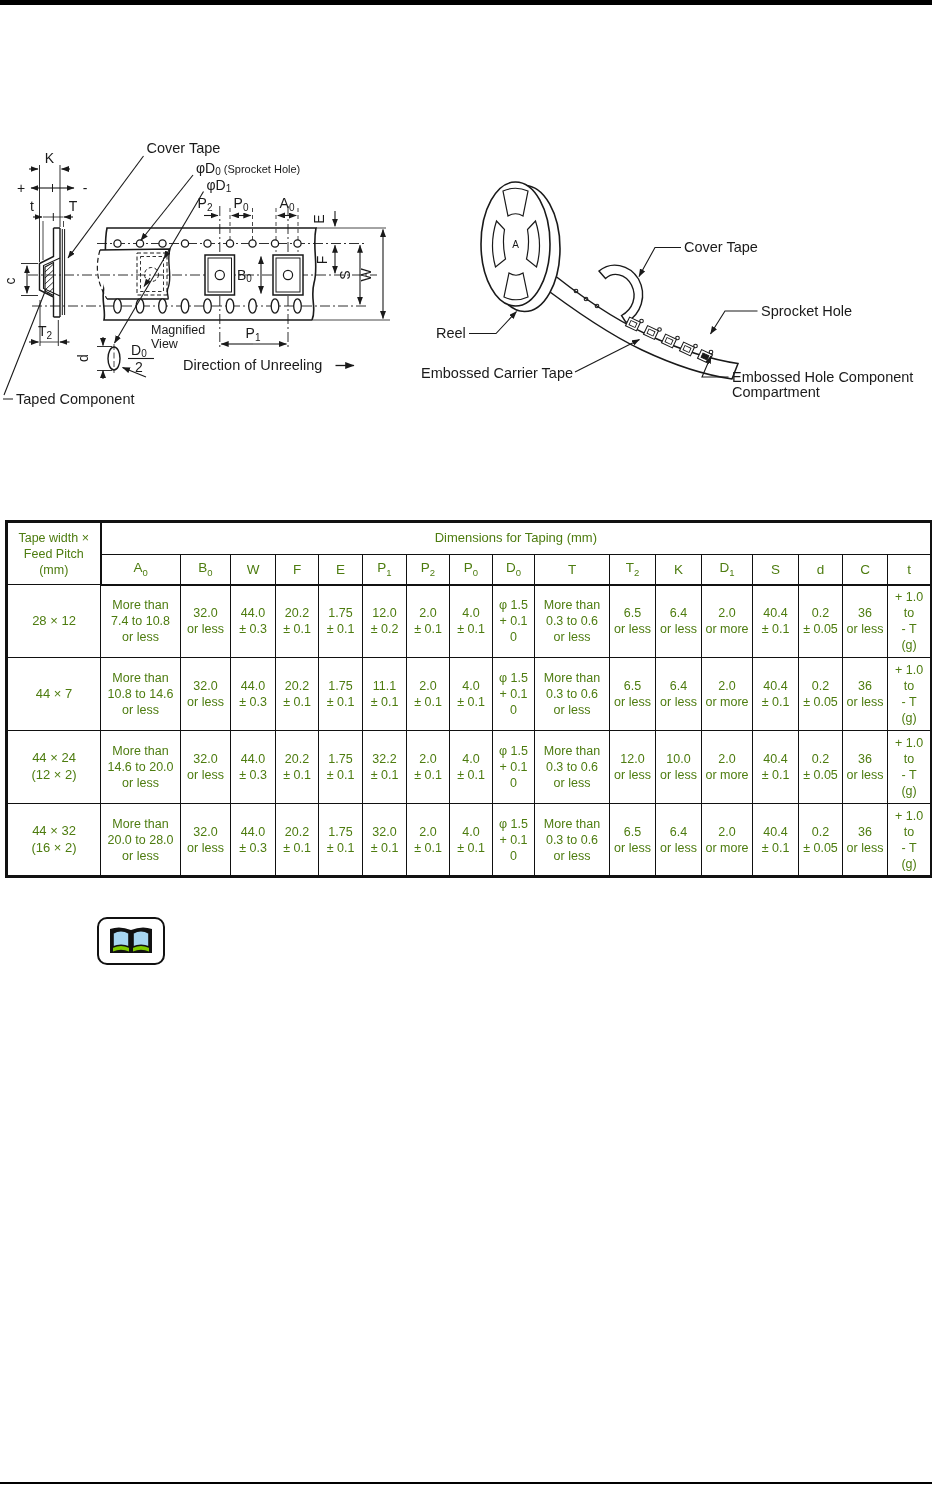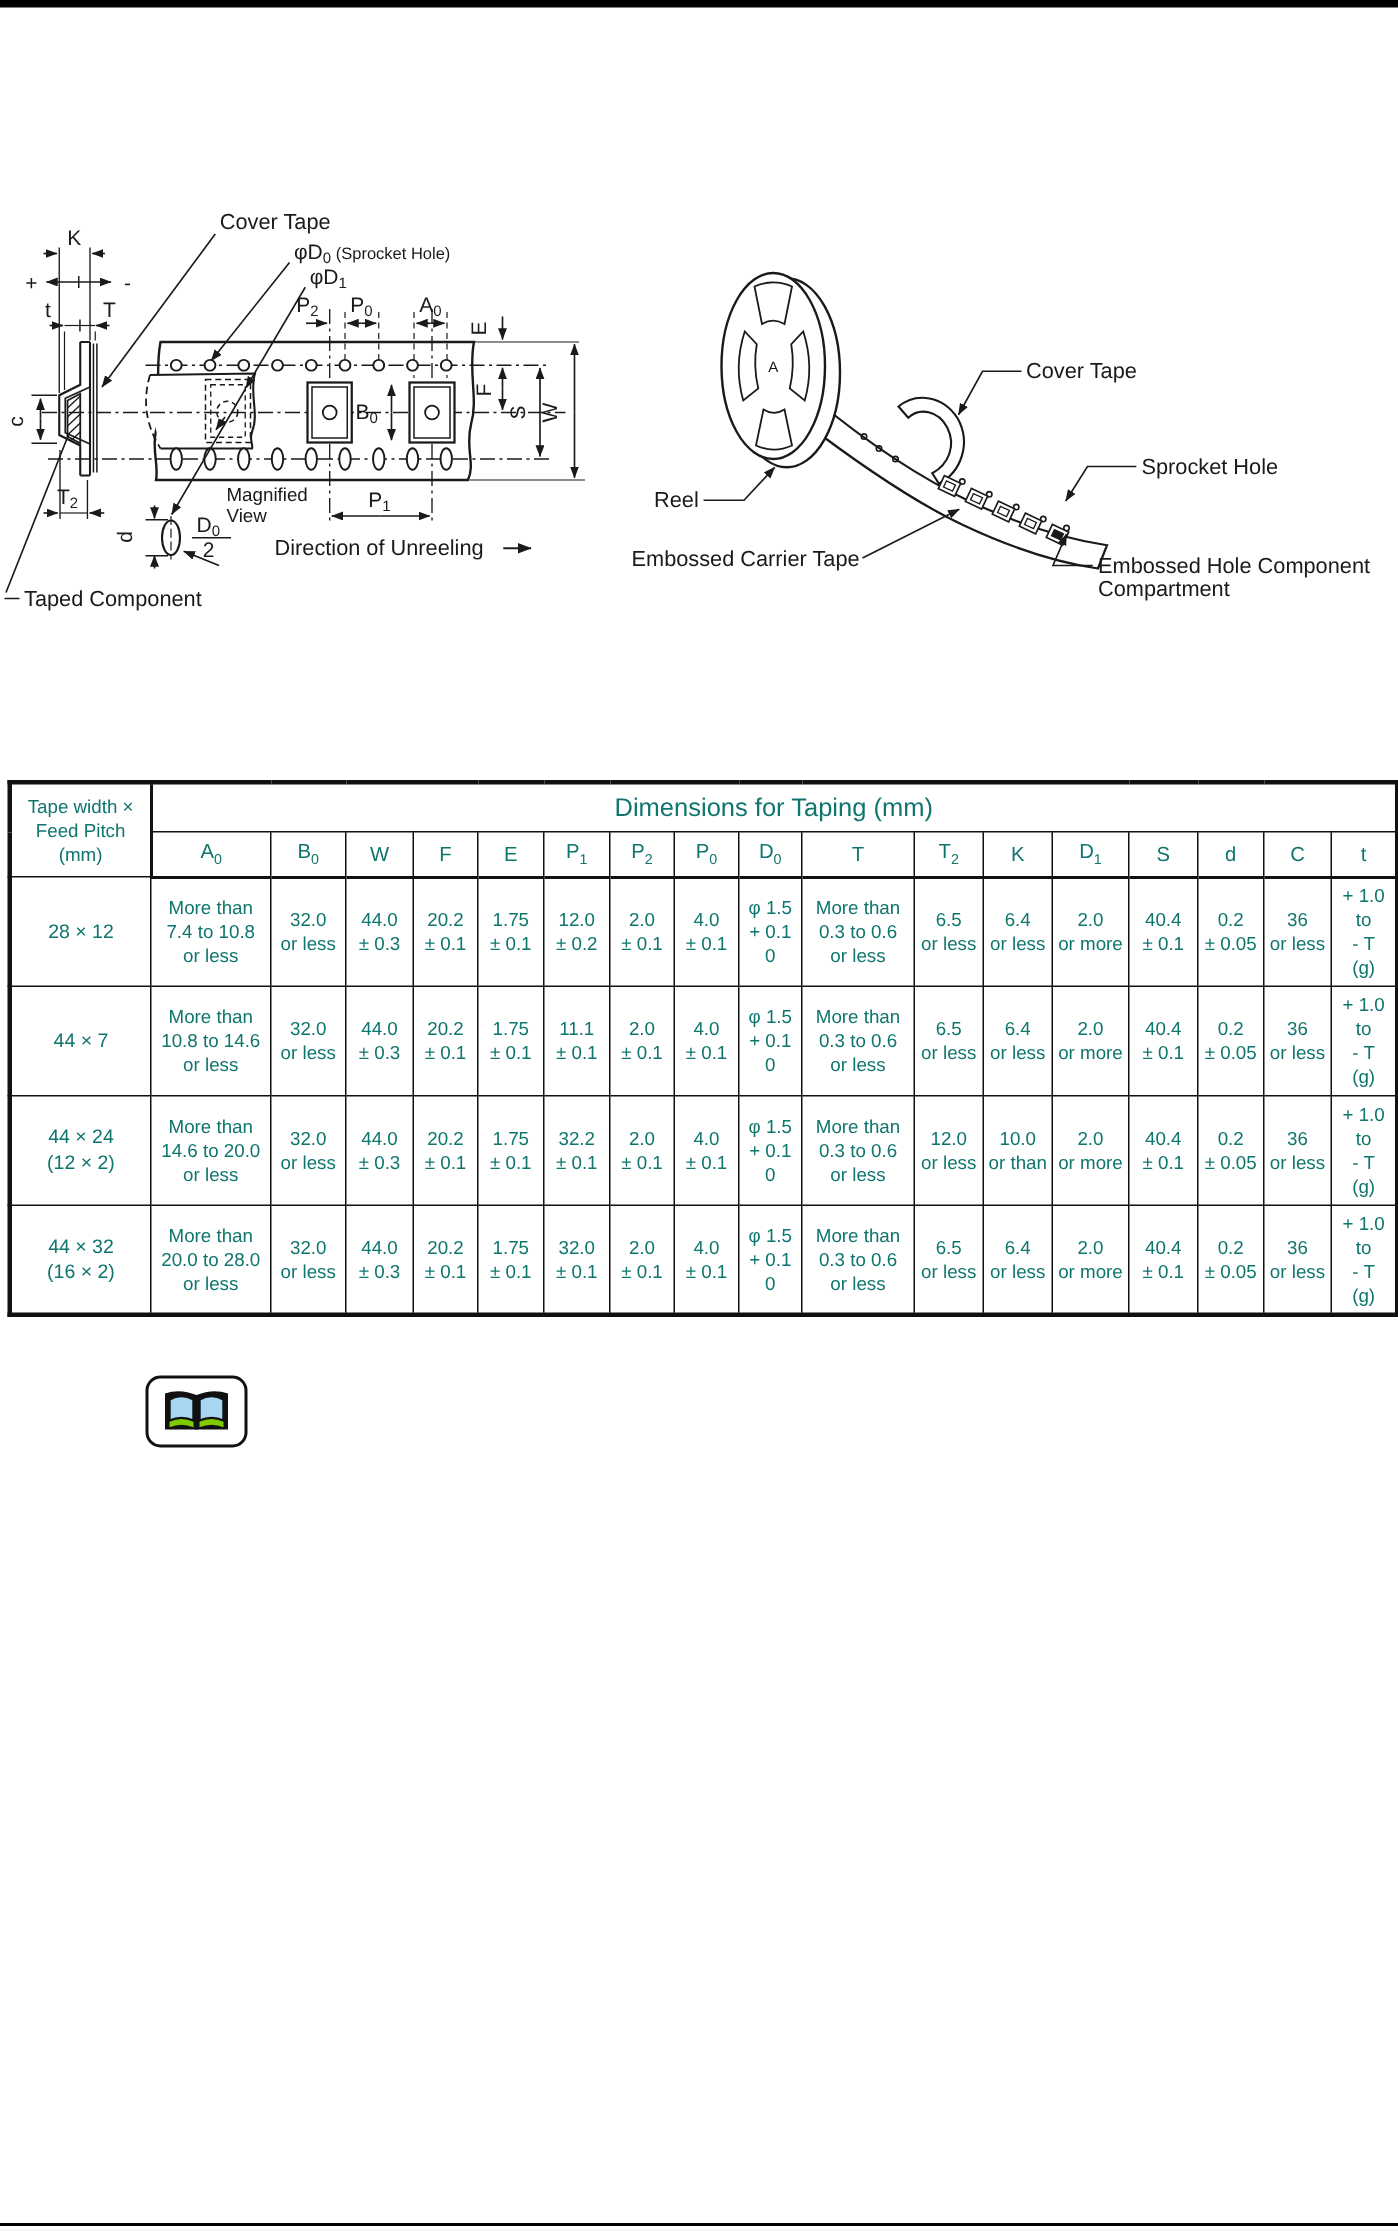--- a/index.html
+++ b/index.html
@@ -15,35 +15,35 @@
   svg text { fill:#1a1a1a; }
   .lbl  { font-size:14.5px; }
   .lbl-s{ font-size:12.5px; }
   .dim  { font-size:14px; }
   .sub  { font-size:10px; }
   .note { font-size:11px; }
 
   table.taping {
     position:absolute; left:5px; top:520px; width:923px;
     border-collapse:collapse; table-layout:fixed;
-    font-size:12.5px; color:#0f766e;
+    font-size:12.5px; color:#4d7c0f;
     border:3px solid #111;
   }
   table.taping th, table.taping td {
     border:1.5px solid #111; font-weight:normal;
     text-align:center; vertical-align:middle;
     white-space:pre-line; line-height:1.28; padding:1px 2px;
     overflow:hidden;
   }
   table.taping thead tr.toprow    { height:33px; }
   table.taping thead tr.cols      { height:30px; font-size:13.5px; }
   table.taping thead tr.cols th   { border-bottom:2.5px solid #111; }
   table.taping tbody tr           { height:73px; }
   table.taping th.corner          { border-right:2.5px solid #111; font-size:12.5px; }
-  table.taping th.spanhdr         { font-size:17px; }
+  table.taping th.spanhdr         { font-size:13px; }
   table.taping th.rowlabel        { font-size:13px; }
   table.taping sub { font-size:9.5px; }
 
   .bookbtn {
     position:absolute; left:97px; top:917px; width:68px; height:48px;
     background:#fff; border:2.5px solid #111; border-radius:10px;
     display:flex; align-items:center; justify-content:center;
     padding:0; cursor:pointer; box-sizing:border-box;
   }
 </style>
@@ -443,21 +443,21 @@
 ± 0.1</td>
           <td>φ 1.5
 + 0.1
 0</td>
           <td>More than
 0.3 to 0.6
 or less</td>
           <td>12.0
 or less</td>
           <td>10.0
-or than</td>
+or less</td>
           <td>2.0
 or more</td>
           <td>40.4
 ± 0.1</td>
           <td>0.2
 ± 0.05</td>
           <td>36
 or less</td>
           <td>+ 1.0
 to

